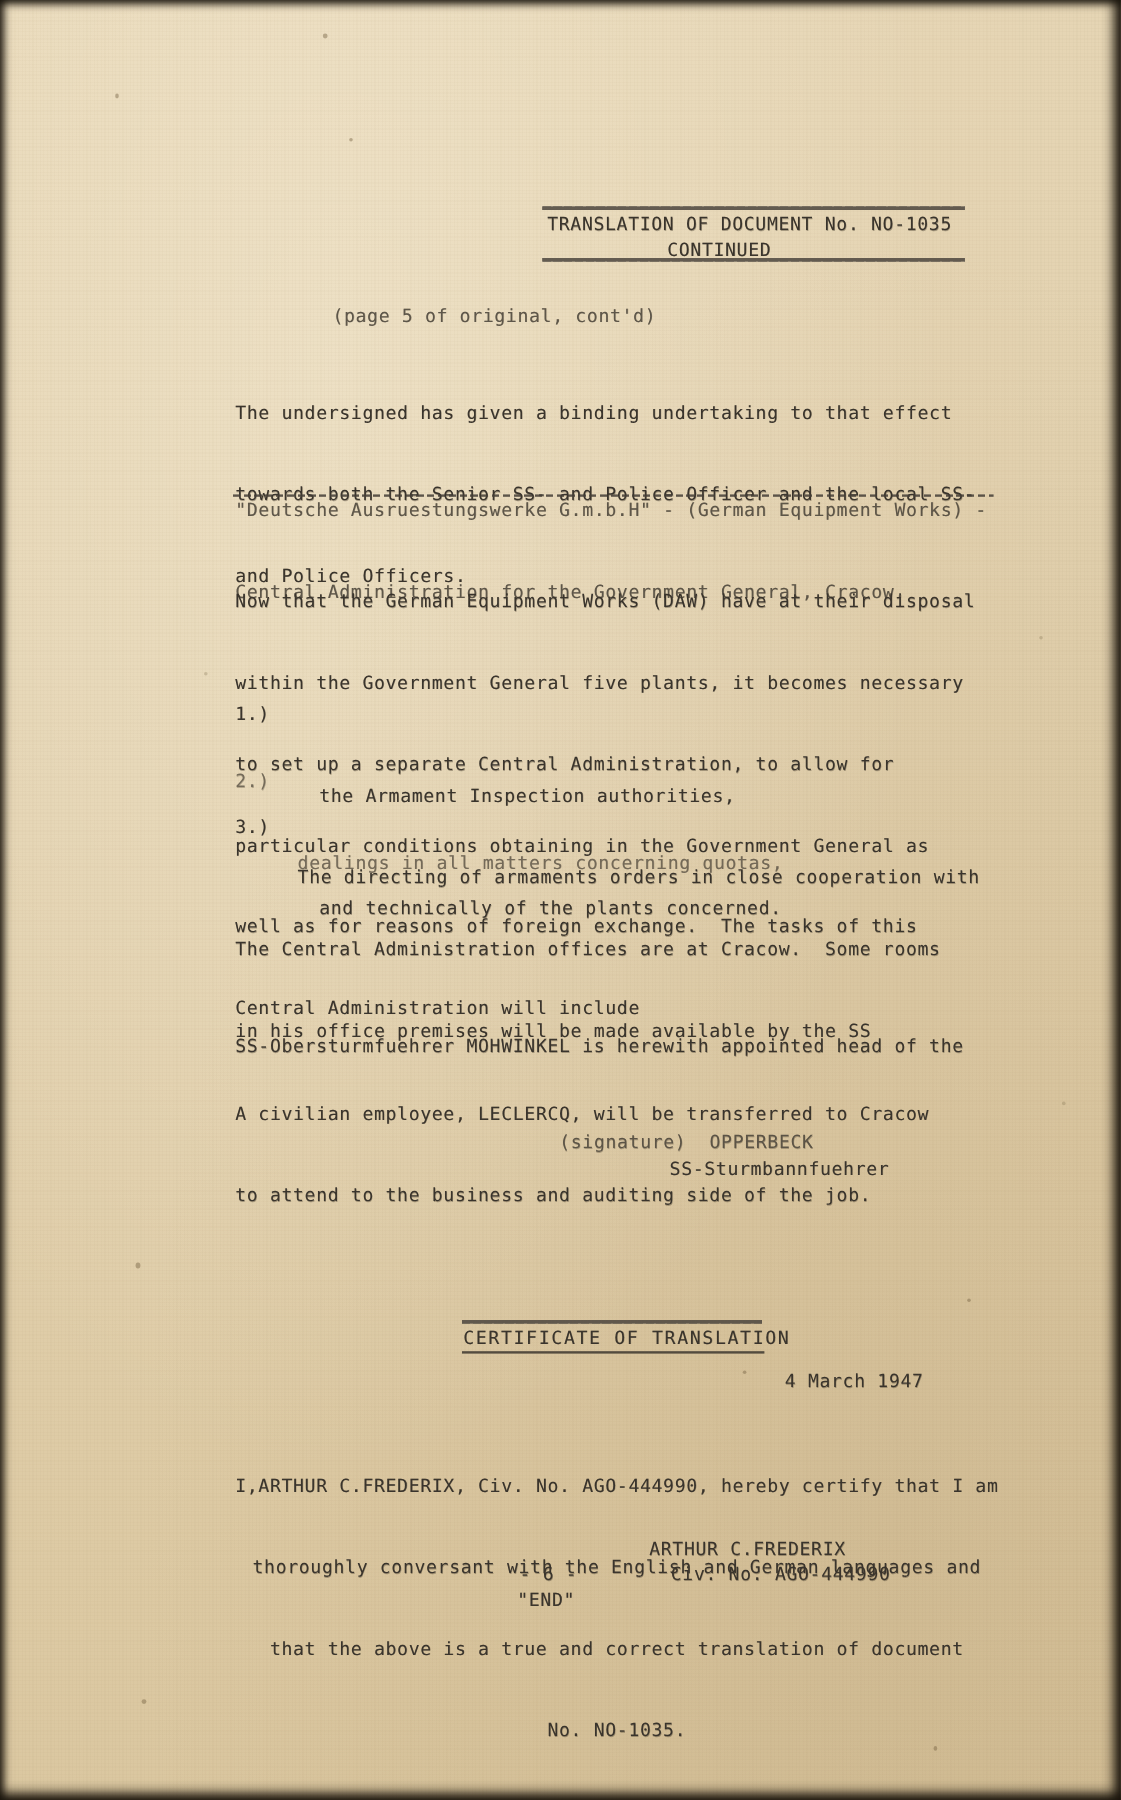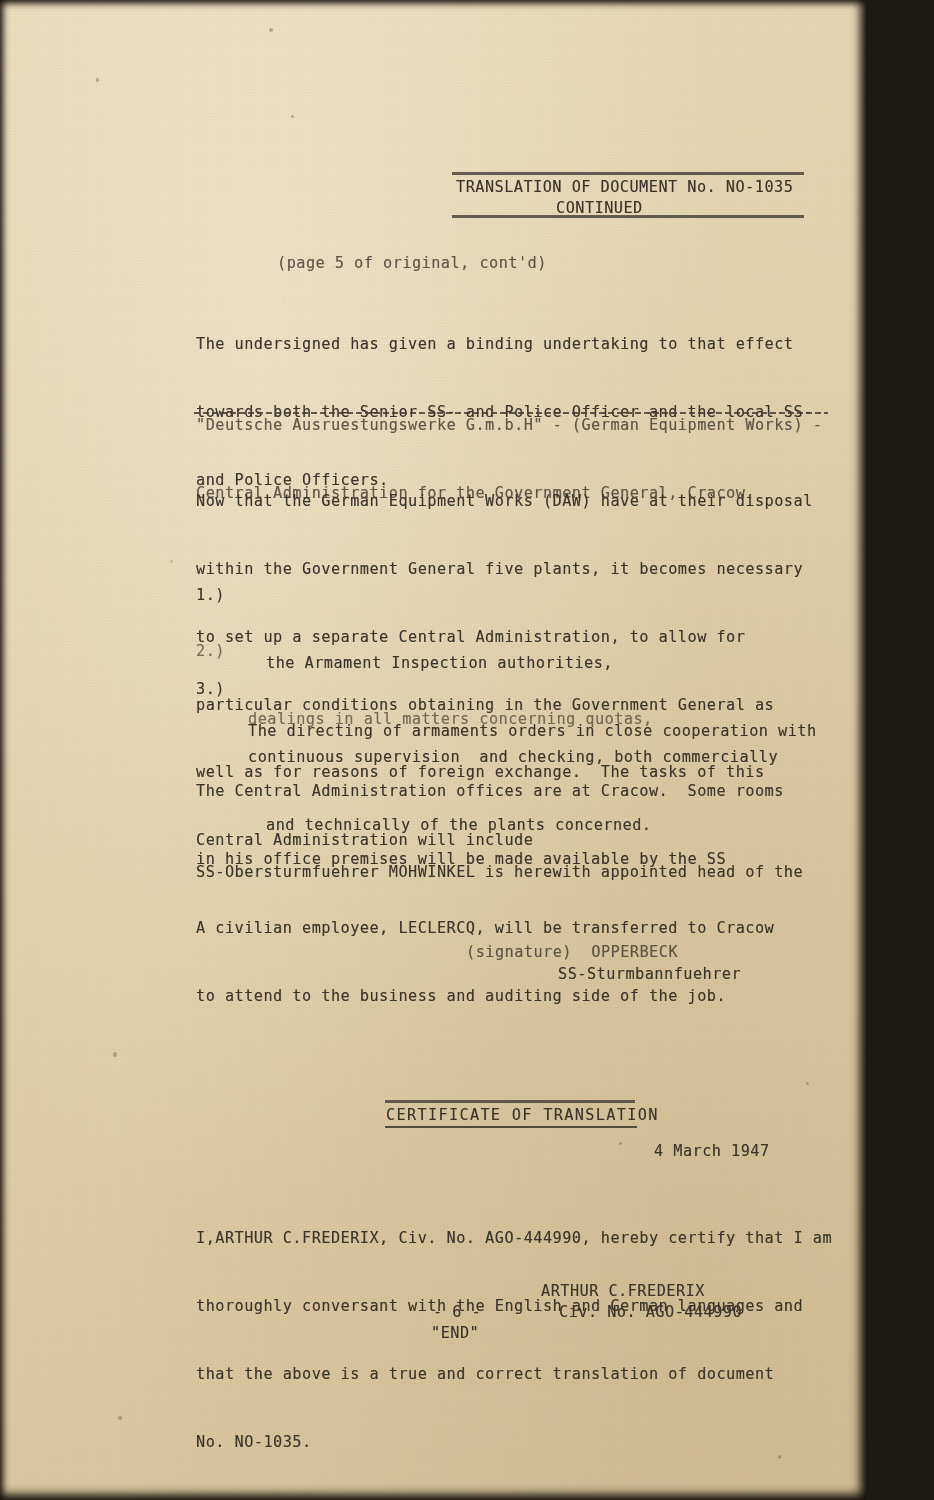--- a/index.html
+++ b/index.html
@@ -9,21 +9,21 @@
   }
   body {
     width: 934px;
     height: 1500px;
     overflow: hidden;
     font-family: "DejaVu Sans Mono", monospace;
   }
 
   #page {
     position: relative;
-    width: 866px;
+    width: 934px;
     height: 1500px;
     box-sizing: border-box;
     background:
       radial-gradient(ellipse at 30% 20%, rgba(255,250,235,0.30) 0%, rgba(255,250,235,0) 55%),
       radial-gradient(ellipse at 80% 85%, rgba(160,130,85,0.16) 0%, rgba(160,130,85,0) 60%),
       linear-gradient(160deg, #e8d8b8 0%, #e3d2b0 38%, #ddcaa4 72%, #d6c29a 100%);
     overflow: hidden;
   }
 
   
@@ -163,21 +163,20 @@
     <div style="margin-left:52px;">The directing of armaments orders in close cooperation with</div>
   </div>
 
   <div class="typed blk fainter" style="left:196px; top:640px;">
     <div style="position:absolute; left:0; top:0;">2.)</div>
     <div style="margin-left:52px;">dealings in all matters concerning quotas,</div>
   </div>
 
   <div class="typed blk" style="left:196px; top:678px;">
     <div style="position:absolute; left:0; top:0;">3.)</div>
-    <div style="margin-left:52px;">continuous supervision  and checking, both commercially</div>
     <div style="margin-left:70px;">and technically of the plants concerned.</div>
   </div>
 
   <div class="typed blk" style="left:196px; top:735px;">
     <div>The Central Administration offices are at Cracow.  Some rooms</div>
     <div>in his office premises will be made available by the SS</div>
   </div>
 
   <div class="typed blk" style="left:196px; top:816px;">
     <div>SS-Obersturmfuehrer MOHWINKEL is herewith appointed head of the</div>
@@ -192,21 +191,21 @@
   <div class="typed blk" style="left:558px; top:963px;">SS-Sturmbannfuehrer</div>
 
   <div class="rule-top rule-dotty" style="left:385px; top:1100px; width:250px;"></div>
 
   <div class="typed blk" style="left:386px; top:1104px; letter-spacing:1.4px;">CERTIFICATE OF TRANSLATION</div>
 
   <div class="underline-rule" style="left:385px; top:1126px; width:252px;"></div>
 
   <div class="typed blk" style="left:654px; top:1140px;">4 March 1947</div>
 
-  <div class="typed blk" style="left:196px; top:1182px;">
+  <div class="typed blk" style="left:196px; top:1182px;text-align:center;">
     <div>I,ARTHUR C.FREDERIX, Civ. No. AGO-444990, hereby certify that I am</div>
     <div>thoroughly conversant with the English and German languages and</div>
     <div>that the above is a true and correct translation of document</div>
     <div>No. NO-1035.</div>
   </div>
 
   <div class="typed blk" style="left:541px; top:1280px;">ARTHUR C.FREDERIX</div>
   <div class="typed blk" style="left:559px; top:1301px;">Civ. No. AGO-444990</div>
 
   <div class="typed blk" style="left:433px; top:1301px;">- 6 -</div>

